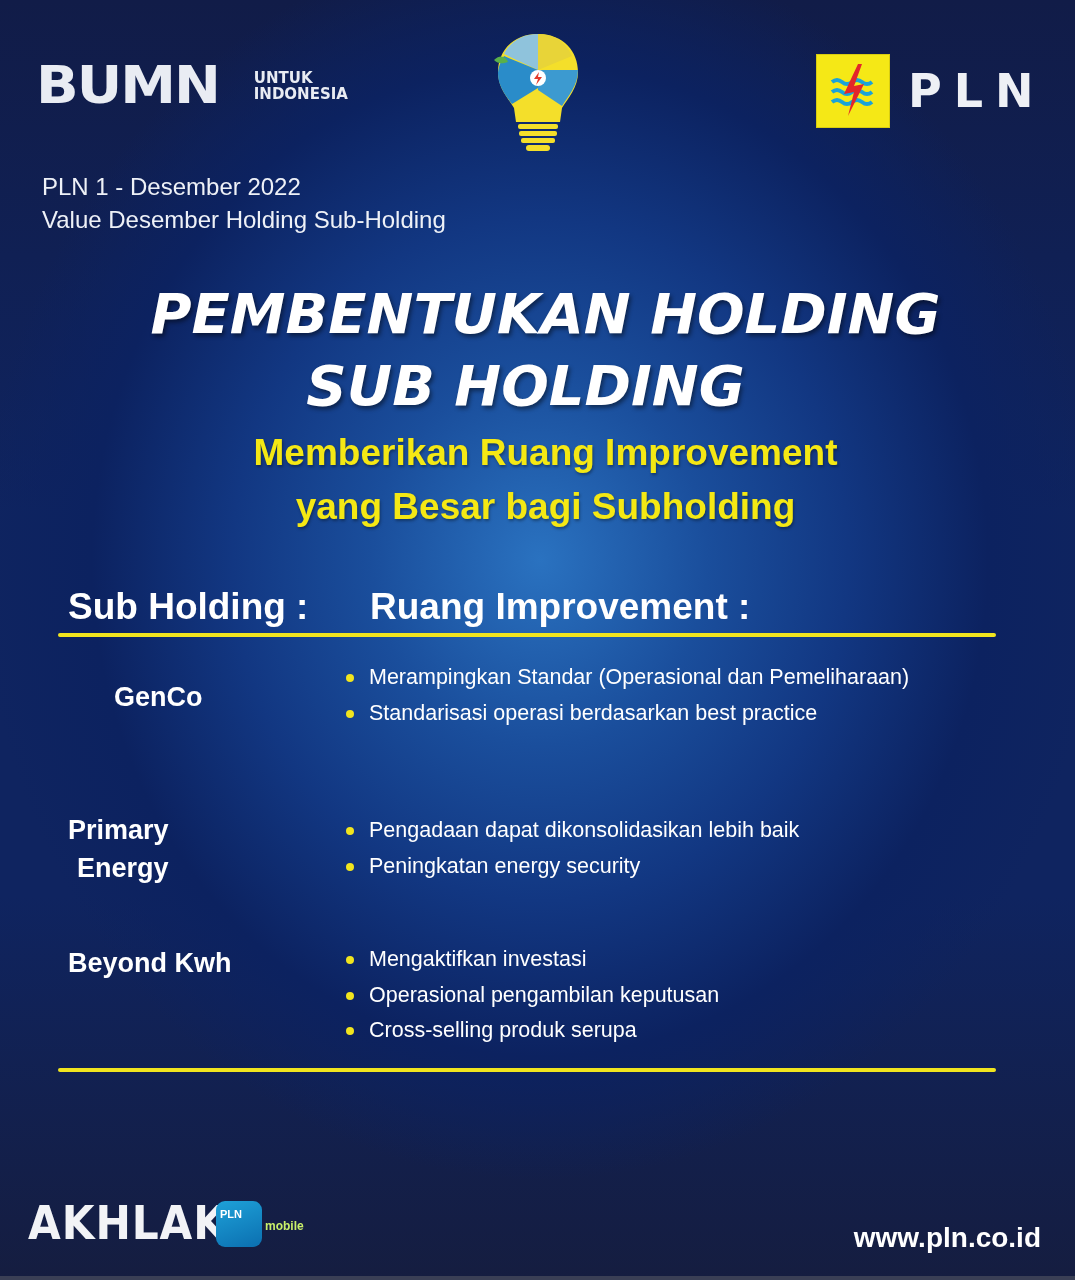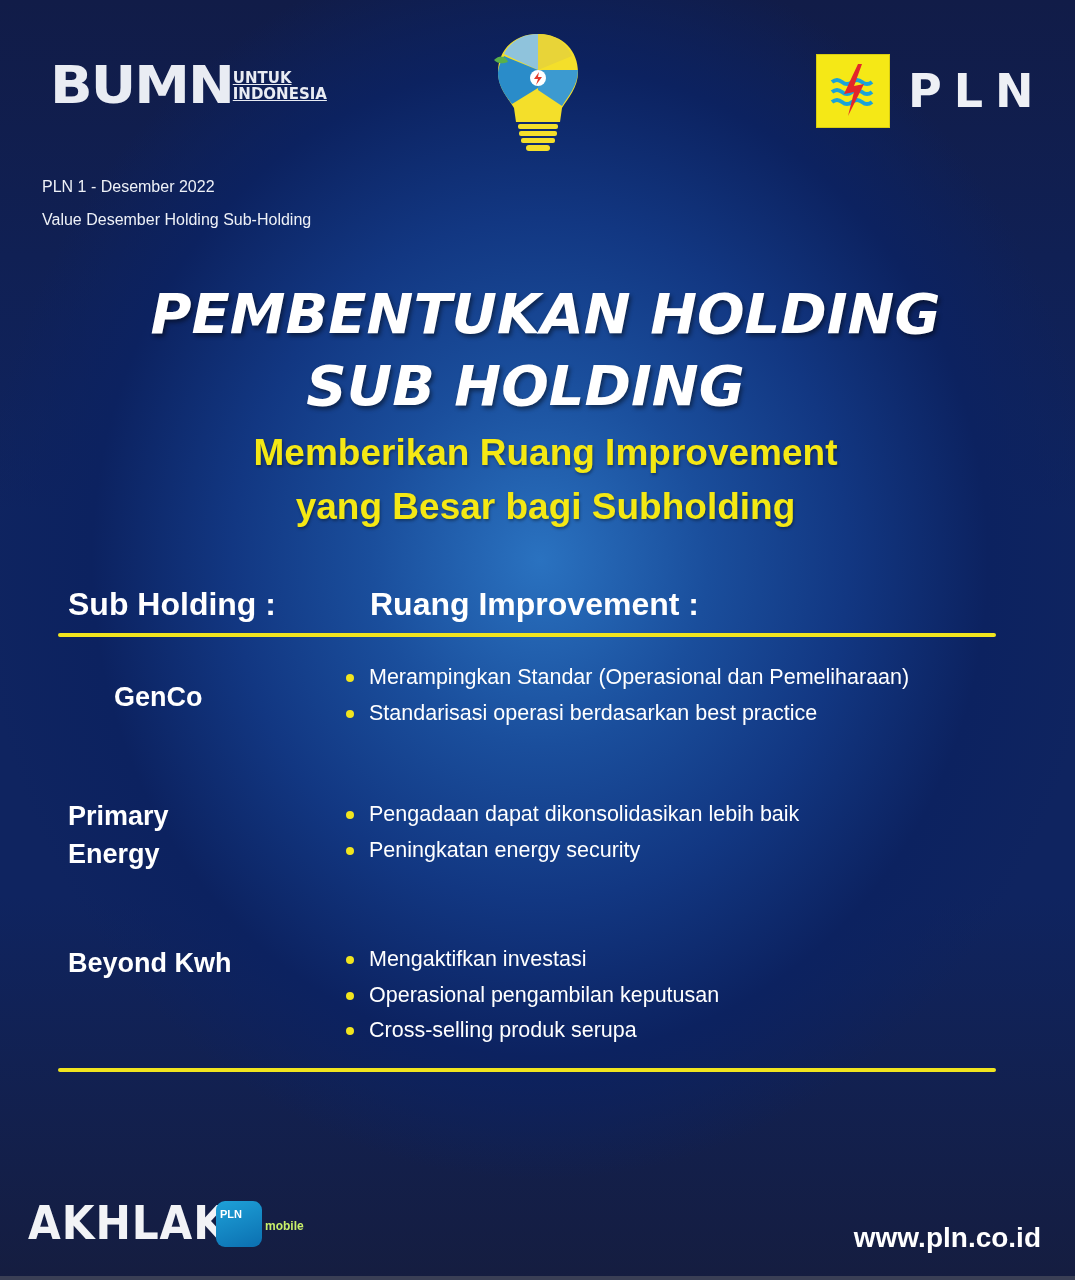--- a/index.html
+++ b/index.html
@@ -12,69 +12,68 @@
       position: relative; width: 1075px; height: 1280px; overflow: hidden;
       background:
         radial-gradient(ellipse 560px 620px at 540px 560px, #2a72c0 0%, #1a4e9c 30%, #123782 55%, #0c2260 80%, rgba(12,30,80,0) 100%),
         linear-gradient(180deg, #111c48 0%, #0f2460 40%, #0f2460 70%, #151d40 100%);
     }
     .poster::after {
       content: ""; position: absolute; left: 0; right: 0; bottom: 0; height: 4px; background: #3a3f55;
     }
 
     
-    .bumn-logo { position: absolute; left: 50px; top: 58px; display: flex; align-items: center; }
+    .bumn-logo { position: absolute; left: 36px; top: 58px; display: flex; align-items: center; gap: 27px; }
     .bumn-word {
       font-family: "DejaVu Sans", sans-serif; font-weight: bold; font-size: 56px;
       letter-spacing: -2px; color: #e9ecf3; line-height: 1;
       transform: scaleY(0.92);
     }
     .bumn-sub {
-      font-weight: bold; font-size: 15px; line-height: 16px; color: #e9ecf3;
+      margin-left: 8px; font-weight: bold; font-size: 15px; line-height: 16px; color: #e9ecf3;
       font-family: "DejaVu Sans", sans-serif;
-      text-decoration: underline;
     }
 
     
     .bulb { position: absolute; left: 492px; top: 30px; width: 92px; height: 124px; }
 
     
     .pln-logo { position: absolute; left: 816px; top: 54px; display: flex; align-items: center; }
     .pln-mark {
       width: 74px; height: 74px; background: #f5e816; position: relative;
       box-shadow: 0 0 0 1px #d8cc10 inset;
     }
     .pln-word {
       margin-left: 18px; font-family: "DejaVu Sans", sans-serif; font-weight: bold;
       font-size: 46px; letter-spacing: 12px; color: #eef0f5;
     }
 
     
-    .meta { position: absolute; left: 42px; top: 170px; color: #eef1f7; font-size: 16px; line-height: 33px; }
+    .meta { position: absolute; left: 42px; top: 170px; color: #eef1f7; font-size: 24px; line-height: 33px; }
 
     
     .title {
       position: absolute; left: 0; width: 1075px; text-align: center;
       font-family: "DejaVu Sans", sans-serif; font-weight: bold; font-style: italic;
       color: #ffffff; font-size: 56px; line-height: 72px;
       text-shadow: 2px 3px 4px rgba(0,0,0,0.45);
     }
     .title.l1 { top: 278px; left: 8px; }
     .title.l2 { top: 350px; left: -12px; }
 
     .subtitle {
       position: absolute; left: 0; width: 1075px; text-align: center;
       font-weight: bold; color: #f4e814; font-size: 37px; line-height: 54px;
       text-shadow: 1px 2px 3px rgba(0,0,0,0.35);
     }
     .subtitle.l1 { top: 426px; left: 8px; }
     .subtitle.l2 { top: 480px; left: 8px; }
 
     
-    .th { position: absolute; top: 586px; color: #ffffff; font-weight: bold; font-size: 32px; }
+    .th { position: absolute; top: 586px; color: #ffffff; font-weight: bold; font-size: 37px; }
     .th.c1 { left: 68px; }
     .th.c2 { left: 370px; }
 
     .rule { position: absolute; left: 58px; width: 938px; height: 4px; background: #f1e51e; border-radius: 2px; }
     .rule.top { top: 633px; }
     .rule.bottom { top: 1068px; }
 
     .group { position: absolute; left: 0; width: 1075px; }
     .group-label {
       position: absolute; left: 68px; color: #ffffff; font-weight: bold; font-size: 27px; line-height: 38px;
@@ -163,25 +162,25 @@
 
   <div class="group" style="top:660px;">
     <div class="group-label" style="top:18px;margin-left:46px;">GenCo</div>
     <ul class="items" style="top:0;">
       <li><span class="dot"></span><span>Merampingkan Standar (Operasional dan Pemeliharaan)</span></li>
       <li><span class="dot"></span><span>Standarisasi operasi berdasarkan best practice</span></li>
     </ul>
   </div>
 
   <div class="group" style="top:797px;">
-    <div class="group-label" style="top:0;">
+    <div class="group-label" style="top:14px;text-align:right;">
       <span>Primary</span><br>
       <span>Energy</span>
     </div>
-    <ul class="items" style="top:0;">
+    <ul class="items" style="top:16px;">
       <li><span class="dot"></span><span>Pengadaan dapat dikonsolidasikan lebih baik</span></li>
       <li><span class="dot"></span><span>Peningkatan energy security</span></li>
     </ul>
   </div>
 
   <div class="group" style="top:942px;">
     <div class="group-label" style="top:2px;text-align:right;">Beyond Kwh</div>
     <ul class="items" style="top:0;">
       <li><span class="dot"></span><span>Mengaktifkan investasi</span></li>
       <li><span class="dot"></span><span>Operasional pengambilan keputusan</span></li>

